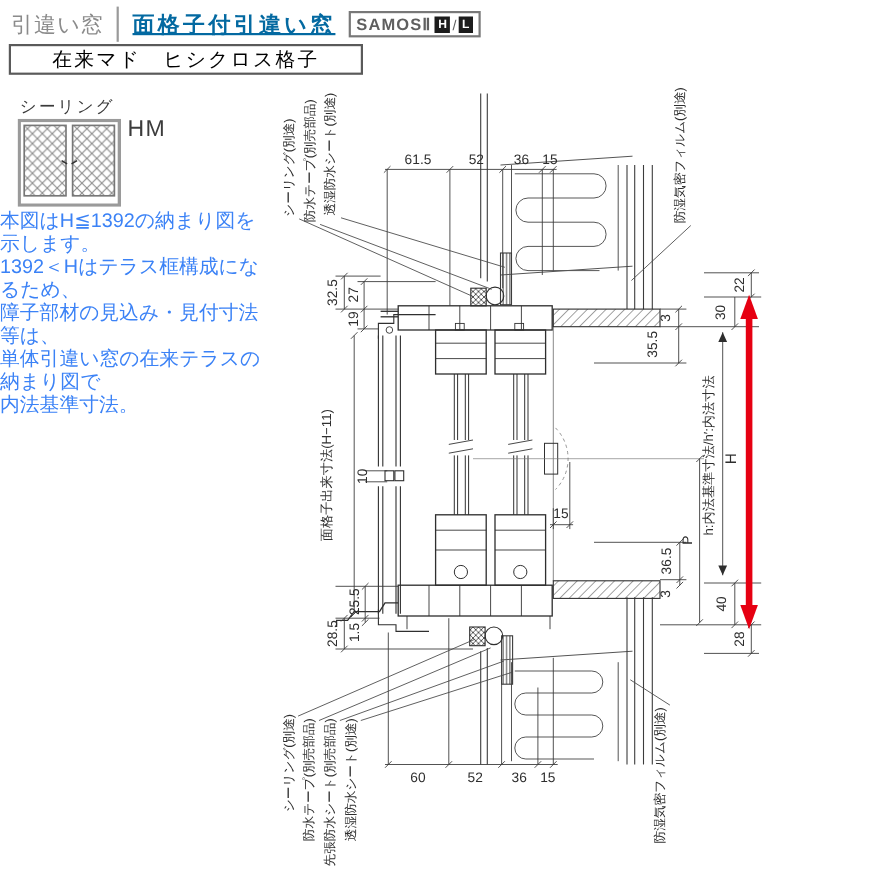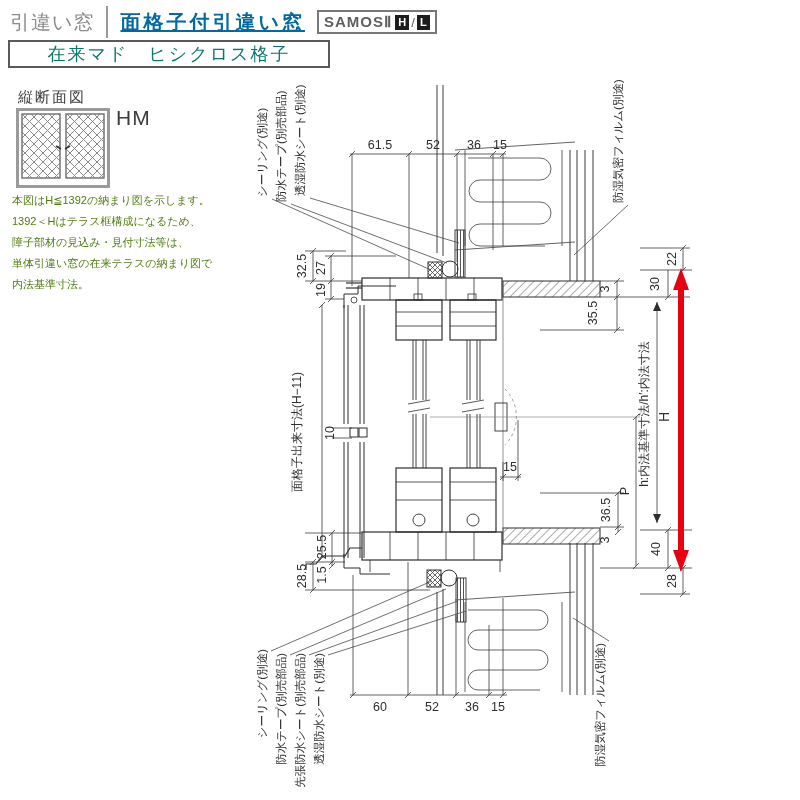--- a/index.html
+++ b/index.html
@@ -9,27 +9,27 @@
   
   #hdr { position:absolute; left:10px; top:6px; display:flex; align-items:center; }
   .hdr-cat { font-size:20px; color:#8b8b8b; letter-spacing:1px; }
   .hdr-div { width:0; height:32px; border-left:2px solid #9a9a9a; margin:0 12px; }
   .hdr-title { font-size:20px; font-weight:bold; color:#0369a1; letter-spacing:3px;text-decoration:underline; }
   .badge { display:flex; align-items:center; border:2px solid #787878; padding:1px 5px; margin-left:12px; height:24px; }
   .badge-series { font-size:15px; font-weight:bold; color:#5f5f5f; letter-spacing:1px; margin-right:3px; }
   .badge-sq { background:#1c1c1c; color:#fff; font-size:11px; font-weight:bold; padding:0 3px; line-height:15px; }
   .badge-slash { font-size:13px; color:#5f5f5f; margin:0 2px; }
   .hdr-right { position:absolute; right:14px; top:10px; font-size:17px; color:#3a3a3a; letter-spacing:1px; }
-  #subtitle-box { position:absolute; left:8px; top:40px; width:322px; height:28px; border:2px solid #5a5a5a; display:flex; align-items:center; justify-content:center; font-size:18px; color:#0f766e; letter-spacing:2px; }
+  #subtitle-box { position:absolute; left:8px; top:40px; width:322px; height:28px; border:2px solid #5a5a5a; display:flex; align-items:center; justify-content:center; font-size:18px; color:#000000; letter-spacing:2px; }
 
   
   #section-label { position:absolute; left:18px; top:88px; font-size:15px; color:#3a3a3a; letter-spacing:2px; }
   #window-icon { position:absolute; left:16px; top:108px; }
   #icon-label { position:absolute; left:116px; top:106px; font-size:21px; color:#3c3c3c; letter-spacing:1px; }
-  #note { position:absolute; left:12px; top:190px; width:248px; font-size:11px; line-height:21px; color:#4d7c0f; }
+  #note { position:absolute; left:0; top:190px; width:248px; font-size:18px; line-height:21px; color:#3b82f6; }
 
   #drawing-svg { position:absolute; left:0; top:0; }
   svg text { fill:#2e2e2e; }
   .dimtxt { font-size:12.5px; }
   .callout { font-size:11.5px; }
   .axis { font-size:12px; }
 </style>
 </head>
 <body>
 
@@ -41,21 +41,21 @@
     <span class="hdr-title">面格子付引違い窓</span>
     <span class="badge">
       <span class="badge-series">SAMOSⅡ</span>
       <span class="badge-sq">H</span>
       <span class="badge-slash">/</span>
       <span class="badge-sq">L</span>
     </span>
   </div>
   <div id="subtitle-box">在来マド　ヒシクロス格子</div>
 
-  <div id="section-label">縦断面図</div>
+  <div id="section-label">シーリング</div>
   <div id="window-icon">
     <svg width="94" height="80" viewBox="0 0 94 80">
       <defs>
         <pattern id="diam" width="9" height="9" patternUnits="userSpaceOnUse">
           <path d="M0 0 L9 9 M9 0 L0 9" stroke="#8a8a8a" stroke-width="1" fill="none"></path>
         </pattern>
       </defs>
       <rect x="1.5" y="1.5" width="91" height="77" fill="none" stroke="#9a9a9a" stroke-width="3"></rect>
       <rect x="6" y="6" width="38" height="64" fill="url(#diam)" stroke="#777" stroke-width="1.5"></rect>
       <rect x="50" y="6" width="38" height="64" fill="url(#diam)" stroke="#777" stroke-width="1.5"></rect>

